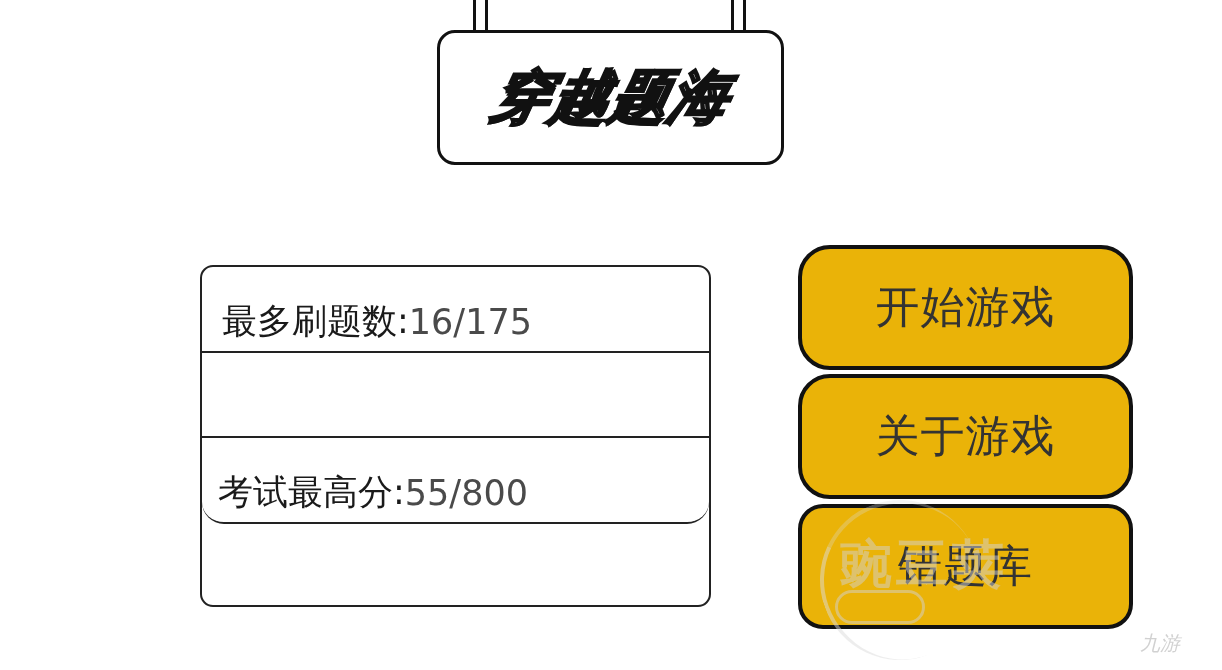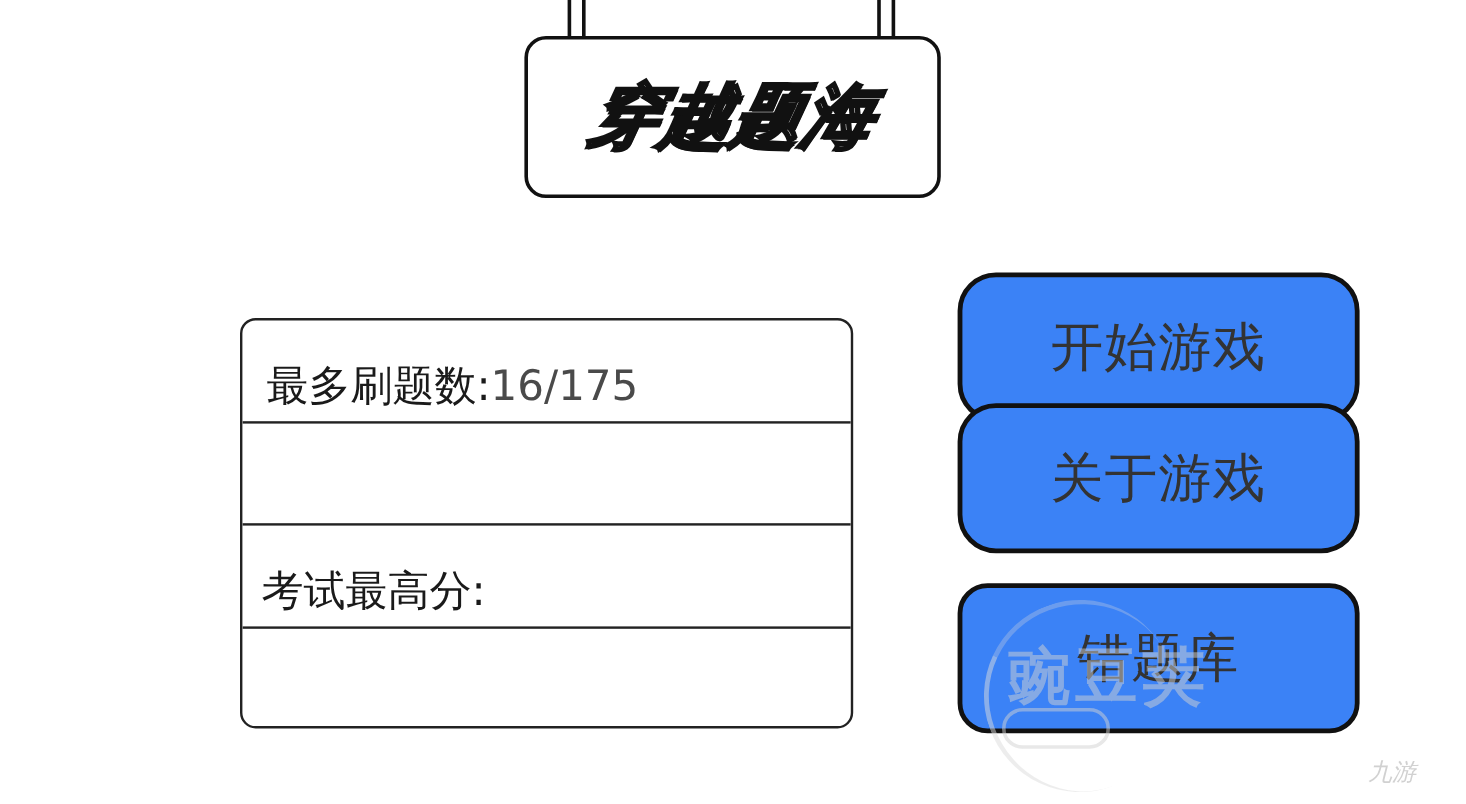--- a/index.html
+++ b/index.html
@@ -25,26 +25,26 @@
   }
   .panel {
     position: absolute; left: 200px; top: 265px; width: 511px; height: 342px;
     border: 2.5px solid #222; border-radius: 13px; box-sizing: border-box; overflow: hidden;
   }
   .panel-row { height: 85.5px; box-sizing: border-box; border-bottom: 2.5px solid #222;
     display: flex; align-items: center; padding-left: 20px; padding-top: 26px; }
   .panel-row:last-child { border-bottom: none; }
   .stat-label { font-size: 35px; color: #1a1a1a; }
   .stat-value { font-size: 35px; color: #4a4a4a; margin-left: 0; }
-  .row-2 { padding-left: 16px; }
+  .row-2 { padding-left: 16px; border-radius: 22px; }
   .btn {
     position: absolute; left: 798px; width: 335px; height: 125px;
-    border: 4px solid #111; border-radius: 32px; box-sizing: border-box; background: #3b82f6;
+    border: 4px solid #111; border-radius: 32px; box-sizing: border-box; background: #eab308;
     display: flex; align-items: center; justify-content: center;
-    font-size: 44px; color: #333; cursor: pointer; letter-spacing: 1px;
+    font-size: 44px; color: #333; cursor: pointer; letter-spacing: 1px; margin-top: 18px;
   }
   .watermark { position: absolute; pointer-events: none; color: rgba(200,200,200,0.45); }
   .wm-main { left: 840px; top: 530px; font-size: 52px; font-weight: bold; letter-spacing: 4px;
     color: rgba(210,210,210,0.5); }
   .wm-sub { left: 1140px; top: 630px; font-size: 20px; font-style: italic; color: rgba(190,190,190,0.7); }
   .wm-bean { left: 835px; top: 590px; width: 90px; height: 34px; border-radius: 20px;
     border: 3px solid rgba(210,210,210,0.5); box-sizing: border-box; }
   .wm-arc { left: 820px; top: 500px; width: 160px; height: 160px; border-radius: 50%;
     border-left: 4px solid rgba(220,220,220,0.5); border-top: 4px solid rgba(220,220,220,0.3);
     border-right: 0; border-bottom: 0; box-sizing: border-box; transform: rotate(-20deg); }
@@ -60,24 +60,25 @@
 </div>
 
 <div class="panel">
   <div class="panel-row">
     <span class="stat-label">最多刷题数:</span>
     <span class="stat-value">16/175</span>
   </div>
   <div class="panel-row"></div>
   <div class="panel-row row-2">
     <span class="stat-label">考试最高分:</span>
+    <span class="stat-value">55/800</span>
   </div>
   <div class="panel-row"></div>
 </div>
 
 <div class="btn" style="top:227px;">开始游戏</div>
-<div class="btn" style="top:336px;">关于游戏</div>
+<div class="btn" style="top:356px;">关于游戏</div>
 <div class="btn" style="top:486px;border-radius:25px;">错题库</div>
 
 <div class="watermark wm-arc"></div>
 <div class="watermark wm-bean"></div>
 <div class="watermark wm-main">豌豆荚</div>
 <div class="watermark wm-sub">九游</div>
 
 </body></html>

